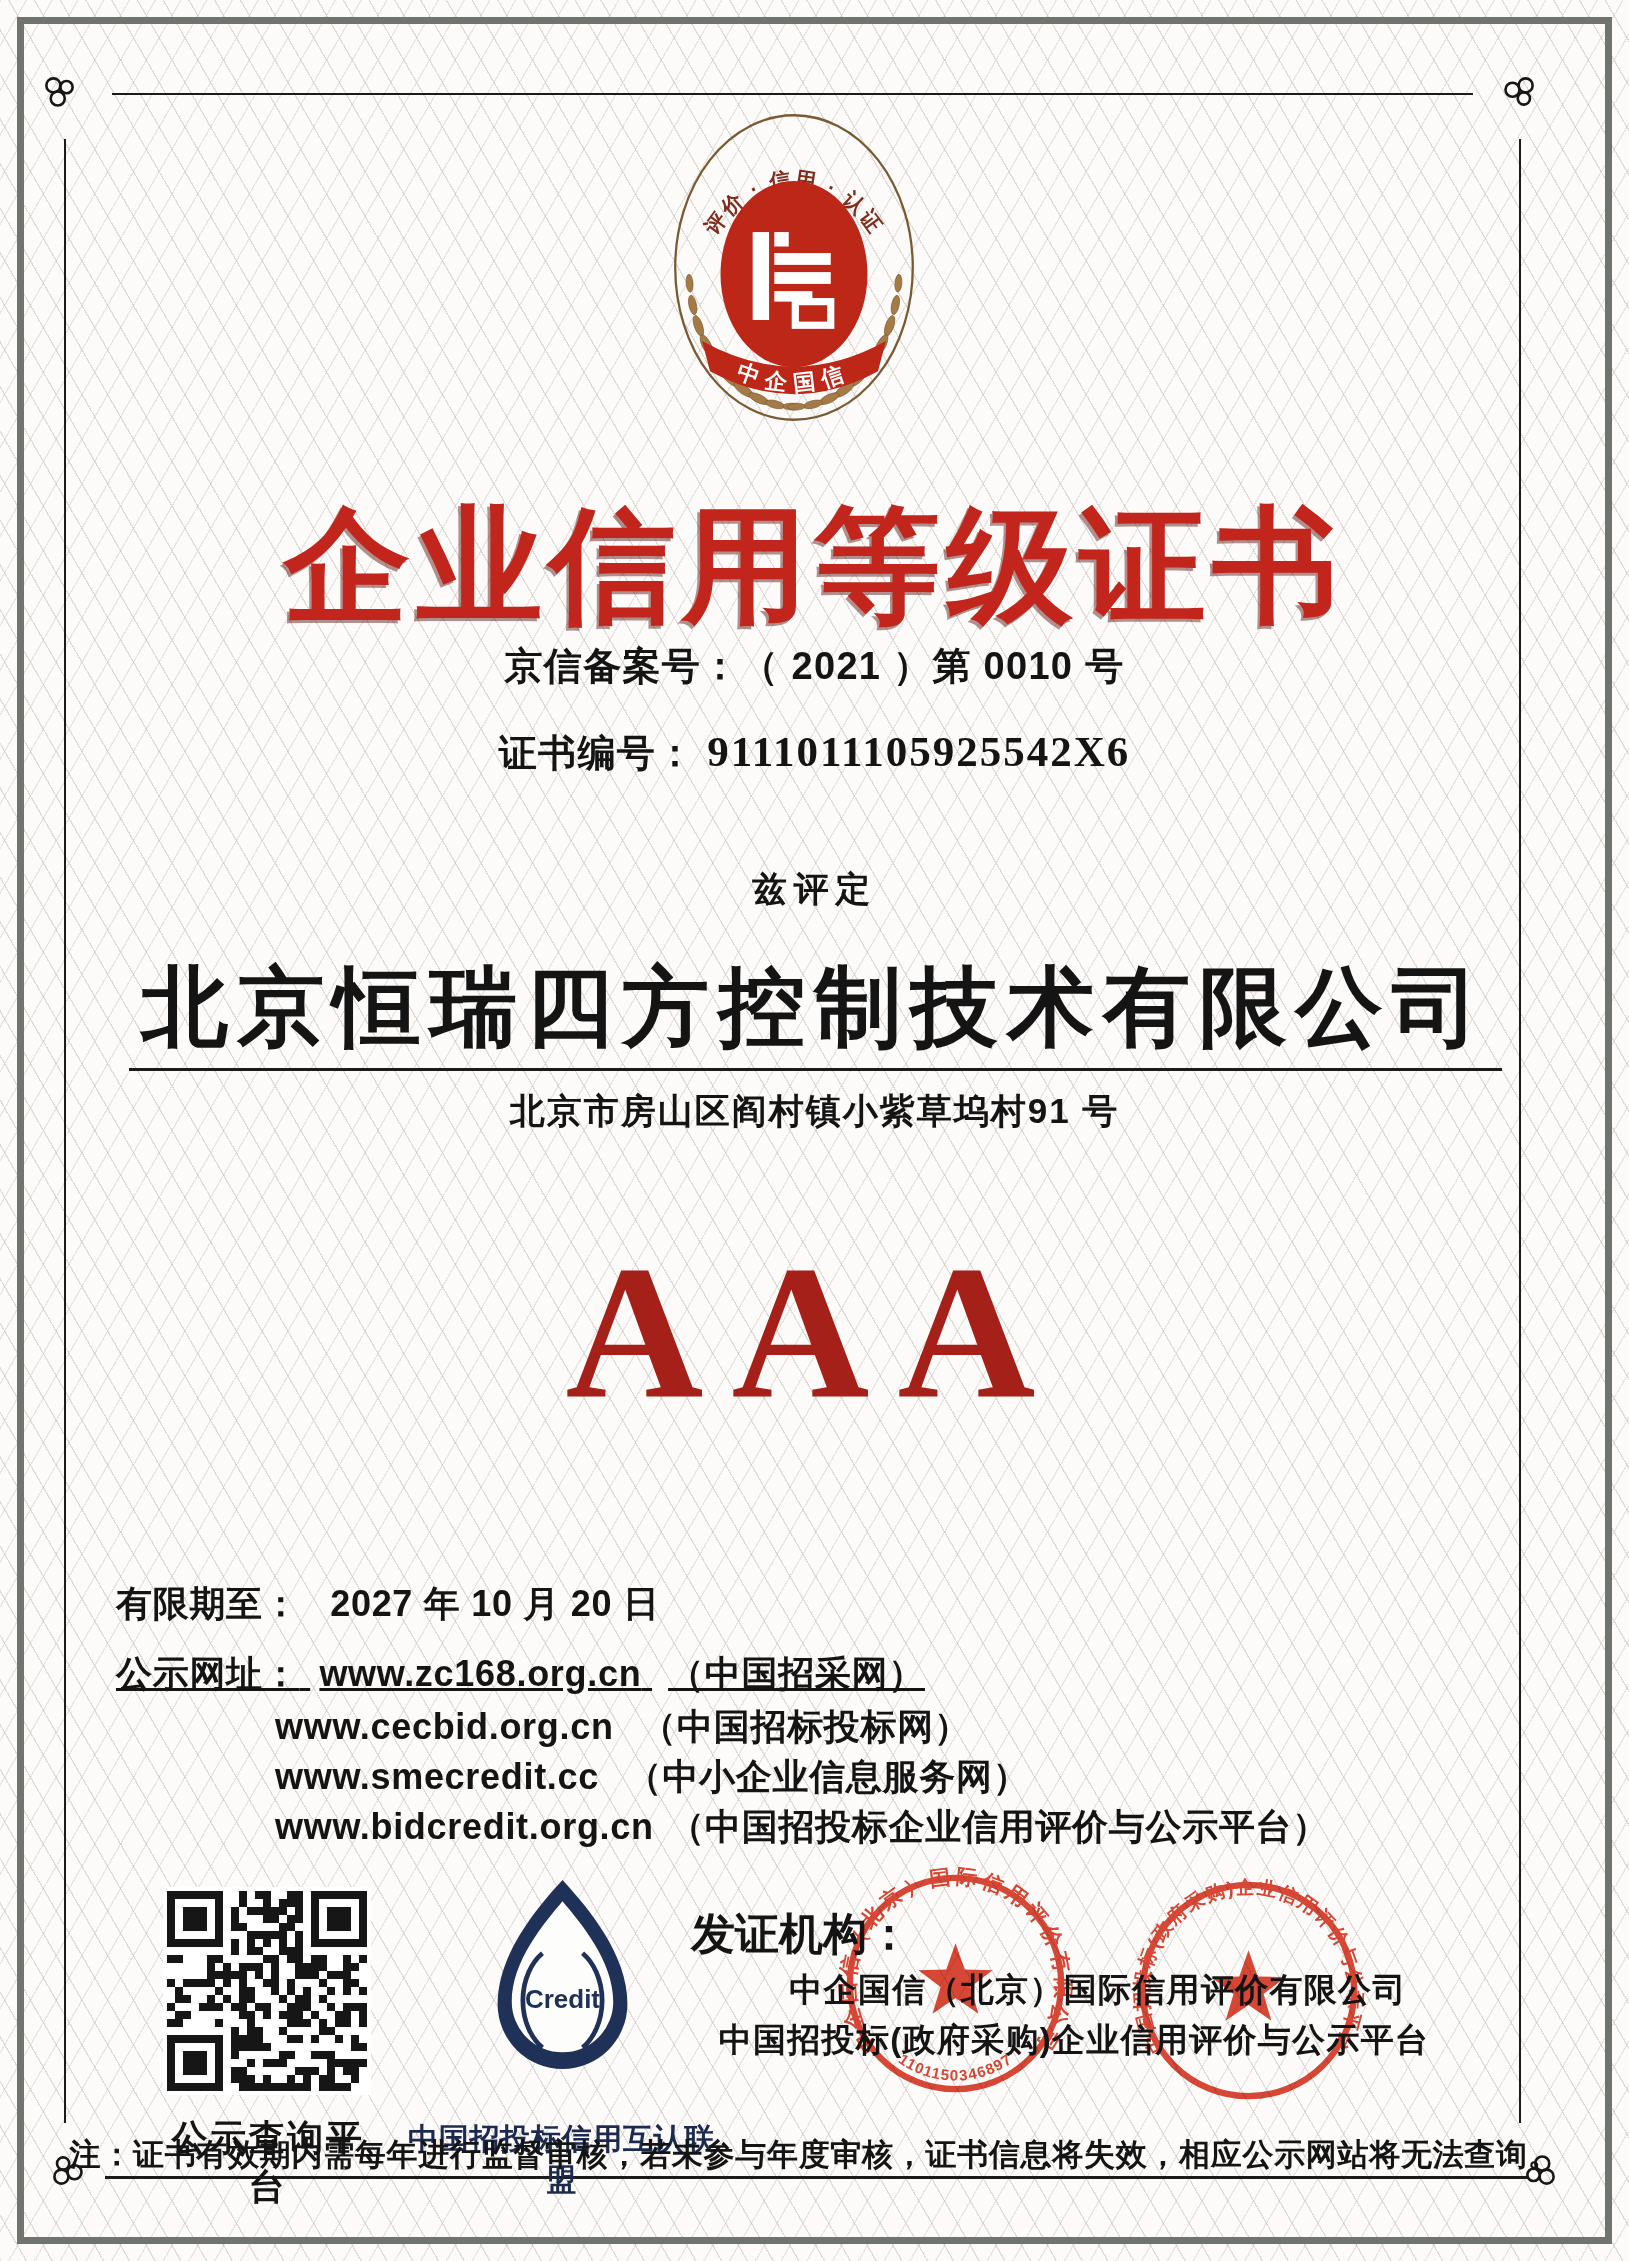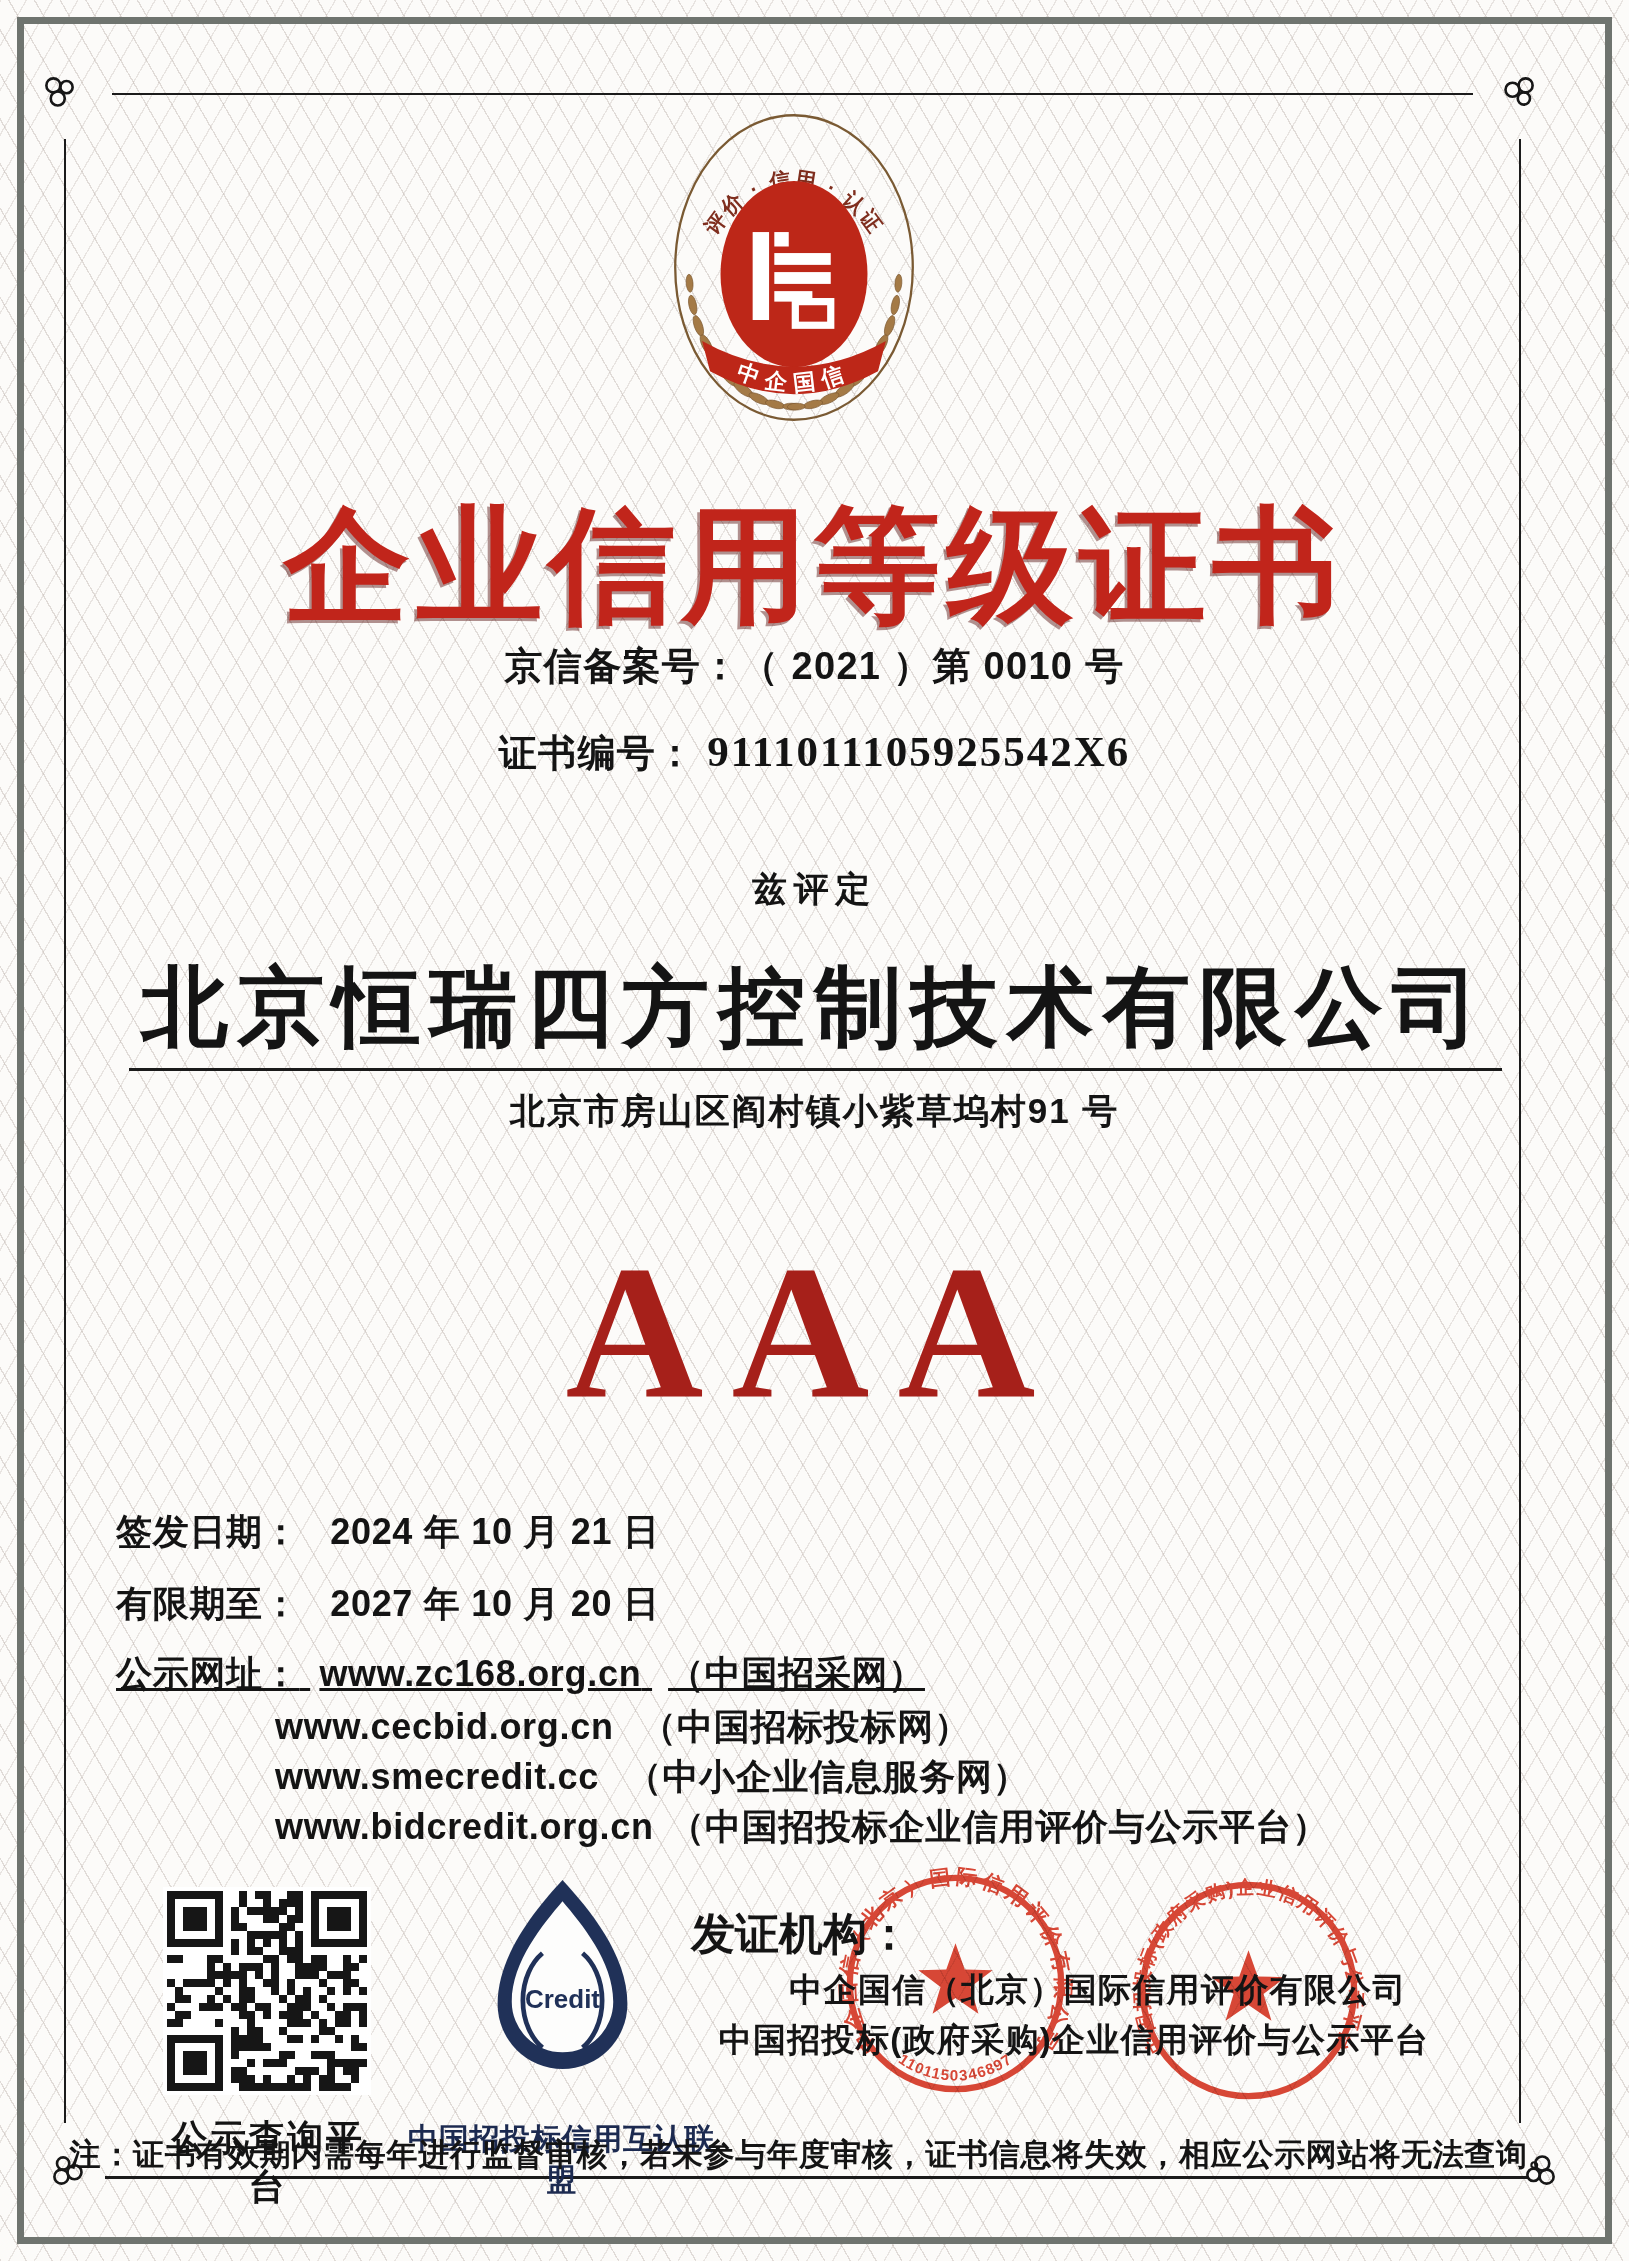--- a/index.html
+++ b/index.html
@@ -149,24 +149,20 @@
 
   <div class="abs ctr hereby" style="top:866px;">兹评定</div>
 
   <div class="abs ctr company" style="top:949px;">北京恒瑞四方控制技术有限公司</div>
   <div class="abs in-line" style="left:129px;top:1068px;width:1373px;height:3.3px;"></div>
 
   <div class="abs ctr address" style="top:1088px;">北京市房山区阎村镇小紫草坞村91 号</div>
 
   <div class="abs ctr rating" style="top:1223px;">AAA</div>
 
-  <div class="abs frow" style="left:116px;top:1508px;">
-    <span>签发日期：</span>
-    <span class="val" style="margin-left:20px;">2024 年 10 月 21 日</span>
-  </div>
   <div class="abs frow" style="left:116px;top:1580px;">
     <span>有限期至：</span>
     <span class="val" style="margin-left:20px;">2027 年 10 月 20 日</span>
   </div>
 
   <div class="abs frow" style="left:116px;top:1650px;text-decoration:underline;">
     <span>公示网址：</span>
     <span class="val url" style="margin-left:9.2px;">www.zc168.org.cn</span>
     <span class="sitename">（中国招采网）</span>
   </div>

